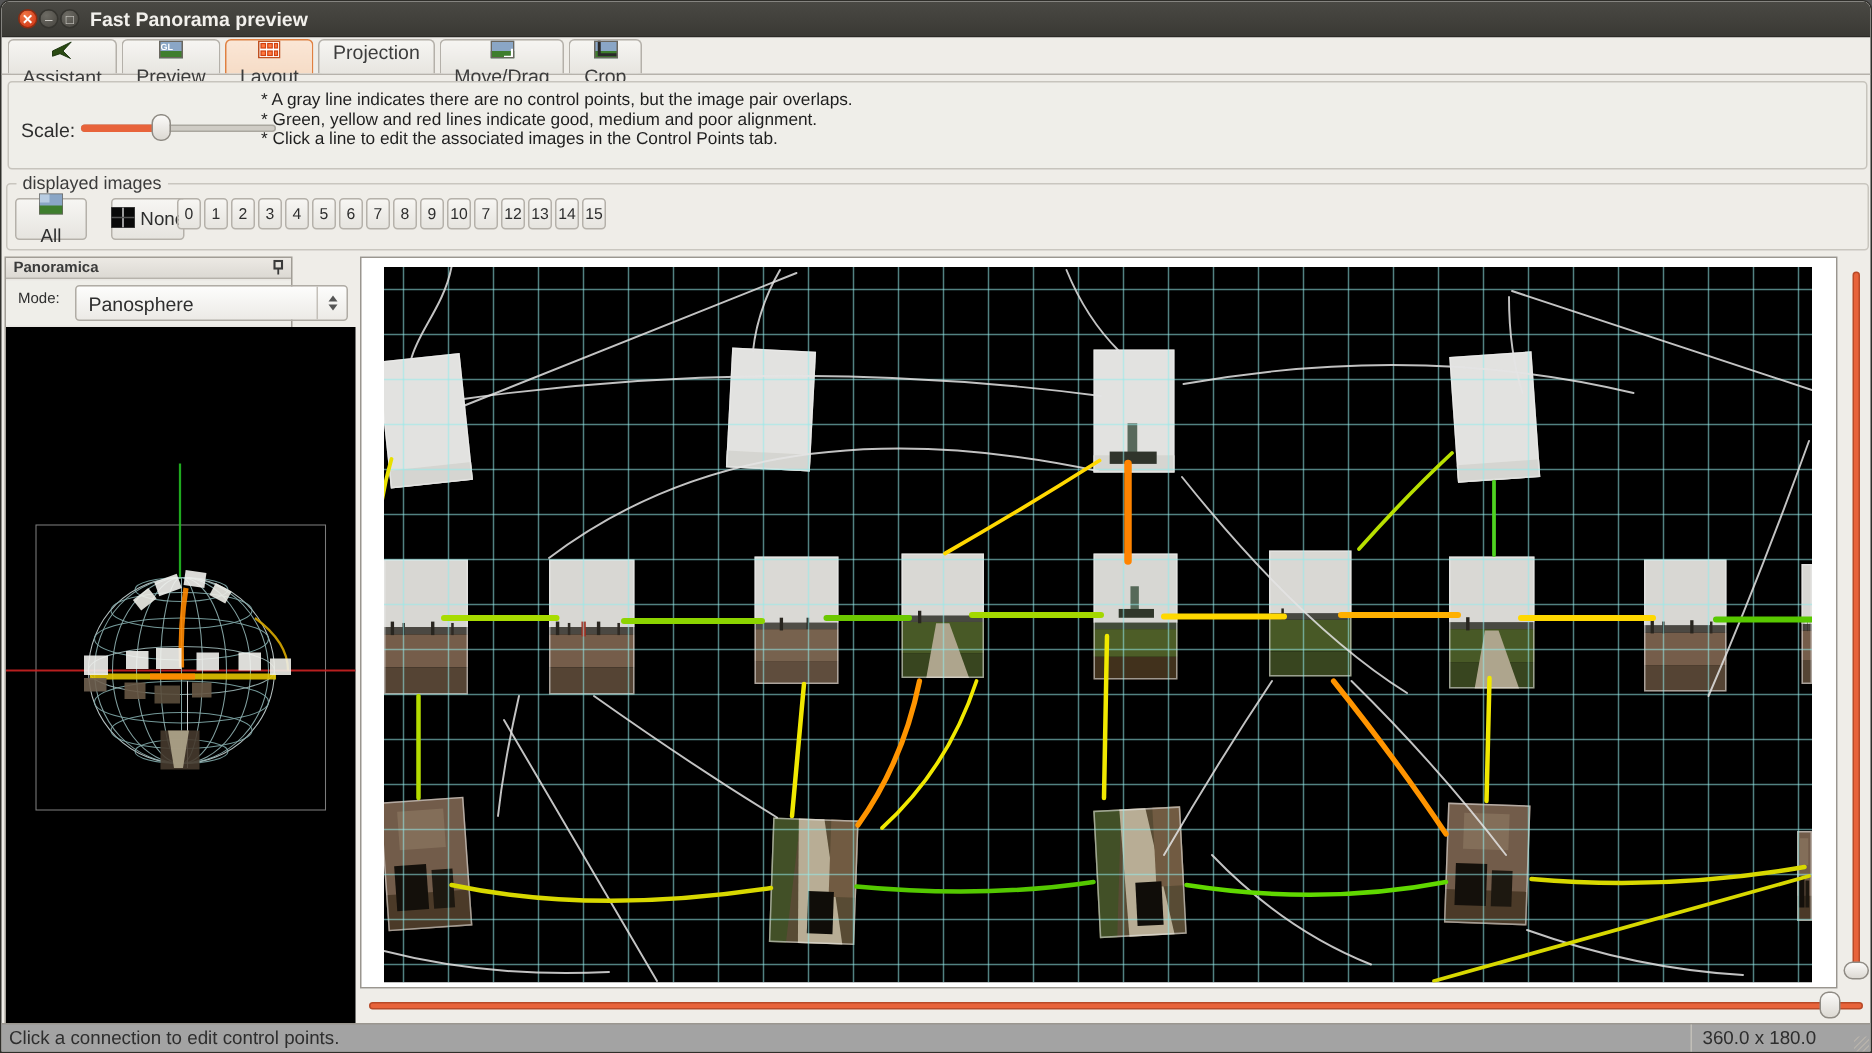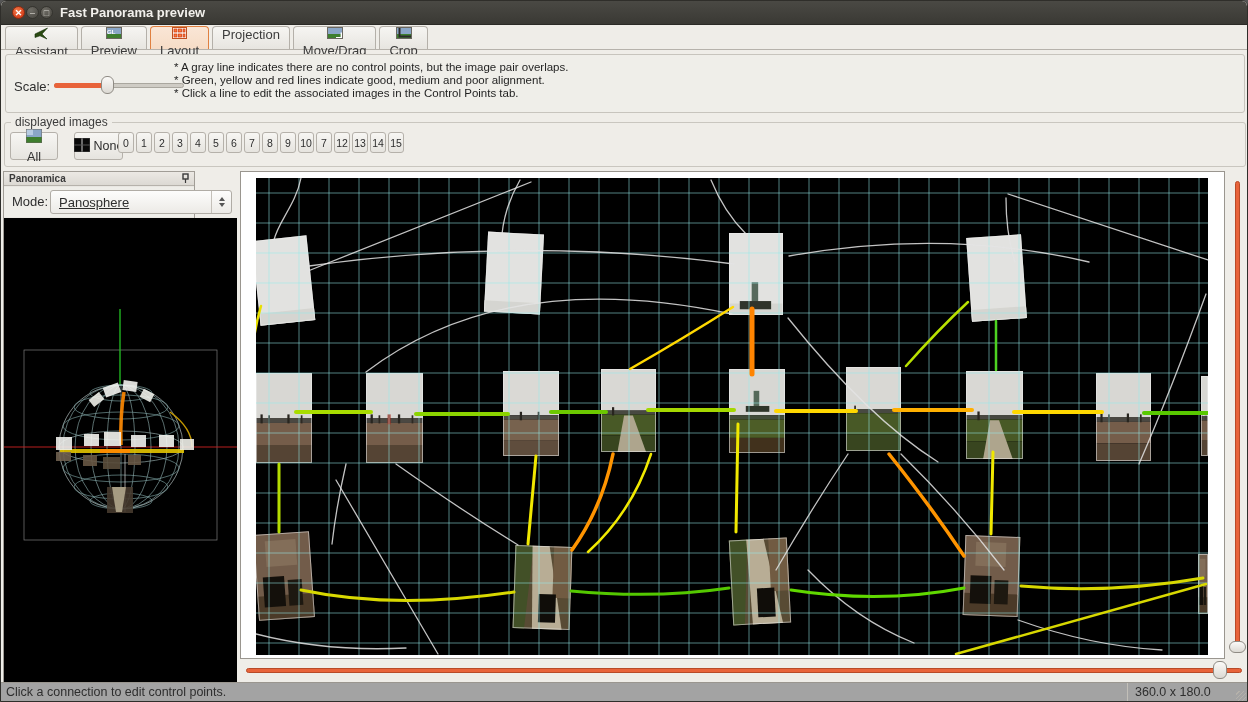--- a/index.html
+++ b/index.html
@@ -47,24 +47,24 @@
   #img-buttons{position:absolute;left:113px;top:9px;display:flex;gap:2px;}
   #img-buttons .ubtn{width:16px;height:21px;font-size:10.5px;padding:0;}
   
   .left-panel{position:absolute;left:2px;top:170px;width:192px;height:512px;
     border:1px solid #a19d96;background:#e9e7e2;}
   .panel-header{position:absolute;left:0;top:0;width:100%;height:14px;
     background:linear-gradient(#ece9e4,#dcd9d3);border-bottom:1px solid #b6b2ab;
     font-size:10px;font-weight:bold;color:#3a3a3a;padding:1px 0 0 5px;}
   .pin{position:absolute;right:4px;top:1px;line-height:0;}
   .mode-row{position:absolute;left:0;top:15px;width:100%;height:30px;background:#efeee9;}
-  .mode-label{position:absolute;left:8px;top:7px;font-size:13px;color:#2e2e2e;}
+  .mode-label{position:absolute;left:8px;top:7px;font-size:10px;color:#2e2e2e;}
   .combo{position:absolute;left:46px;top:3px;width:182px;height:24px;
     background:linear-gradient(#fdfdfc,#eceae6);border:1px solid #b0aca5;border-radius:3px;
-    font-size:13px;color:#2e2e2e;display:flex;align-items:center;padding-left:8px;text-decoration:underline;}
+    font-size:13px;color:#2e2e2e;display:flex;align-items:center;padding-left:8px;}
   .combo .spin{position:absolute;right:0;top:0;width:20px;height:100%;border-left:1px solid #c4c0b9;
     display:flex;flex-direction:column;align-items:center;justify-content:center;gap:2px;}
   .arr-up{width:0;height:0;border-left:3.5px solid transparent;border-right:3.5px solid transparent;border-bottom:4px solid #555;}
   .arr-dn{width:0;height:0;border-left:3.5px solid transparent;border-right:3.5px solid transparent;border-top:4px solid #555;}
   .panel-black{position:absolute;left:0;top:46px;width:233px;height:464px;background:#000;}
   
   .canvas-area{position:absolute;left:239px;top:170px;width:985px;height:488px;
     background:#fff;border:1px solid #9a968f;}
   #pano{position:absolute;left:15px;top:6px;}
   .vslider{position:absolute;left:1226px;top:172px;width:21px;height:484px;}

